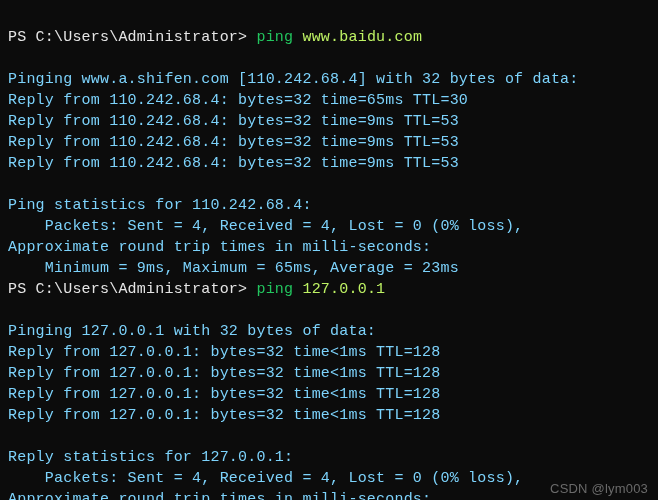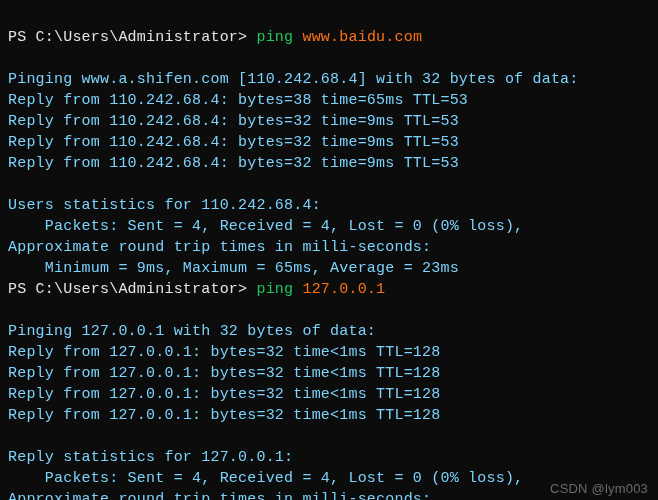--- a/index.html
+++ b/index.html
@@ -14,45 +14,45 @@
     font-family: "Consolas", "Courier New", monospace;
     font-size: 15px;
     line-height: 21px;
     color: #e6e6e6;
     padding: 6px 8px;
     white-space: pre;
     letter-spacing: 0.2px;
   }
   .prompt { color: #e5e5e5; }
   .cmd-ping { color: #22c55e; } 
-  .args { color: #f97316; font-family: Liberation Mono, monospace; }
+  .args { color: #bef264; font-family: Liberation Mono, monospace; }
   .output { color: #7dd3fc; }
   .watermark {
     position: absolute;
     right: 10px;
     bottom: 4px;
     font-family: Arial, sans-serif;
     font-size: 13px;
     color: #6a6a6a;
     letter-spacing: 0.2px;
   }
 </style>
 </head>
 <body>
 
 <div class="terminal">
 <span class="prompt">PS C:\Users\Administrator&gt; </span><span class="cmd-ping">ping</span><span class="args"> www.baidu.com</span>
 <span class="output"></span>
 <span class="output">Pinging www.a.shifen.com [110.242.68.4] with 32 bytes of data:</span>
-<span class="output">Reply from 110.242.68.4: bytes=38 time=65ms TTL=53</span>
+<span class="output">Reply from 110.242.68.4: bytes=32 time=65ms TTL=30</span>
 <span class="output">Reply from 110.242.68.4: bytes=32 time=9ms TTL=53</span>
 <span class="output">Reply from 110.242.68.4: bytes=32 time=9ms TTL=53</span>
 <span class="output">Reply from 110.242.68.4: bytes=32 time=9ms TTL=53</span>
 <span class="output"></span>
-<span class="output">Users statistics for 110.242.68.4:</span>
+<span class="output">Ping statistics for 110.242.68.4:</span>
 <span class="output">    Packets: Sent = 4, Received = 4, Lost = 0 (0% loss),</span>
 <span class="output">Approximate round trip times in milli-seconds:</span>
 <span class="output">    Minimum = 9ms, Maximum = 65ms, Average = 23ms</span>
 <span class="prompt">PS C:\Users\Administrator&gt; </span><span class="cmd-ping">ping</span><span class="args"> 127.0.0.1</span>
 <span class="output"></span>
 <span class="output">Pinging 127.0.0.1 with 32 bytes of data:</span>
 <span class="output">Reply from 127.0.0.1: bytes=32 time&lt;1ms TTL=128</span>
 <span class="output">Reply from 127.0.0.1: bytes=32 time&lt;1ms TTL=128</span>
 <span class="output">Reply from 127.0.0.1: bytes=32 time&lt;1ms TTL=128</span>
 <span class="output">Reply from 127.0.0.1: bytes=32 time&lt;1ms TTL=128</span>

